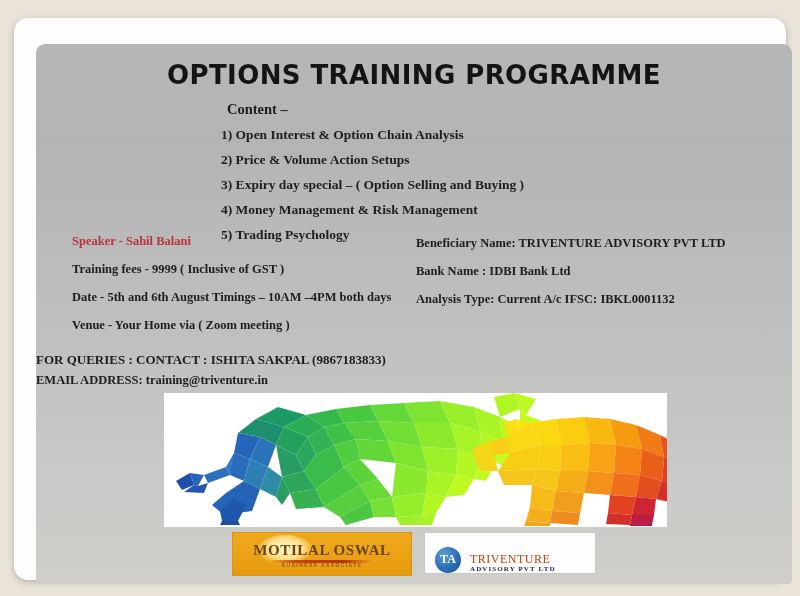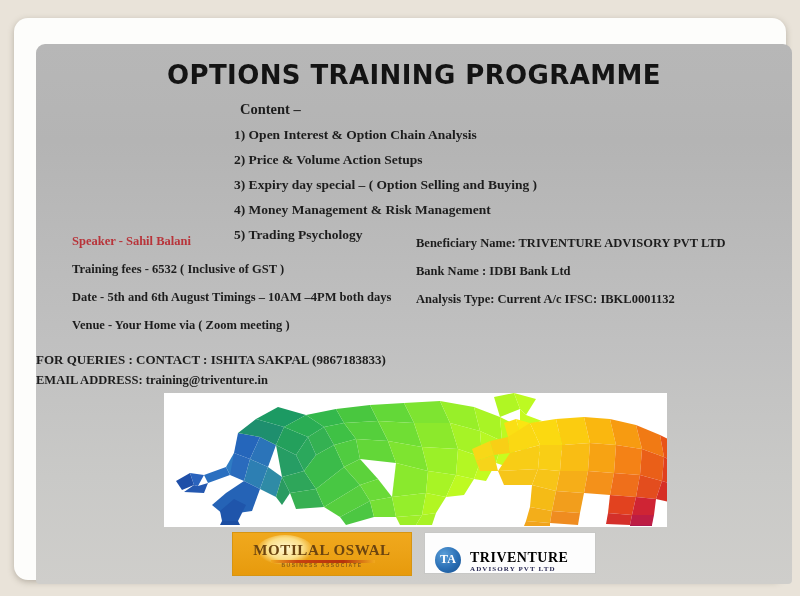--- a/index.html
+++ b/index.html
@@ -27,21 +27,21 @@
   
   .slide-title{
     position:absolute;left:0;right:0;top:16px;
     text-align:center;
     font-family:"DejaVu Sans", sans-serif;
     font-weight:700;font-size:26px;letter-spacing:.4px;
     color:#141414;
   }
 
   
-  .content-block{position:absolute;left:198px;top:57px;}
+  .content-block{position:absolute;left:185px;top:57px;}
   .content-head{
     font-weight:700;font-size:14.5px;color:#1d1d1d;margin-bottom:9px;padding-left:6px;
   }
   .content-item{
     font-weight:700;font-size:13.5px;color:#1d1d1d;margin-bottom:9px;
   }
 
   
   .col-left{position:absolute;left:36px;top:190px;width:350px;}
   .col-right{position:absolute;left:380px;top:192px;width:360px;}
@@ -98,22 +98,22 @@
     width:26px;height:26px;border-radius:50%;flex:0 0 auto;
     background:radial-gradient(circle at 35% 30%, #5b9fd8 0%, #2a6fb5 55%, #174f8c 100%);
     position:relative;
   }
   .ta-badge span{
     position:absolute;left:0;right:0;top:5px;text-align:center;
     font-family:"Liberation Serif",serif;font-weight:700;font-size:12px;color:#ffffff;
   }
   .tv-text{line-height:1.05;}
   .tv-name{
-    font-family:"Liberation Serif",serif;font-weight:700;font-size:14px;
-    letter-spacing:.5px;color:#000000;
+    font-family:"Liberation Serif",serif;font-weight:400;font-size:12px;
+    letter-spacing:.5px;color:#c2410c;
   }
   .tv-sub{
     font-family:"Liberation Serif",serif;font-weight:700;font-size:7px;
     letter-spacing:1.1px;color:#2a2a55;
   }
 </style>
 </head>
 <body>
 
 <div class="page-wrap">
@@ -126,21 +126,21 @@
         <div class="content-head">Content –</div>
         <div class="content-item">1) Open Interest &amp; Option Chain Analysis</div>
         <div class="content-item">2) Price &amp; Volume Action Setups</div>
         <div class="content-item">3) Expiry day special – ( Option Selling and Buying )</div>
         <div class="content-item">4) Money Management &amp; Risk Management</div>
         <div class="content-item">5) Trading Psychology</div>
       </div>
 
       <div class="col-left">
         <div class="dl-row speaker">Speaker - Sahil Balani</div>
-        <div class="dl-row">Training fees - 6532 ( Inclusive of GST )</div>
+        <div class="dl-row">Training fees - 9999 ( Inclusive of GST )</div>
         <div class="dl-row">Date - 5th and 6th August Timings – 10AM –4PM  both days</div>
         <div class="dl-row">Venue - Your Home via ( Zoom meeting )</div>
       </div>
 
       <div class="col-right">
         <div class="dl-row">Beneficiary Name: TRIVENTURE ADVISORY PVT LTD</div>
         <div class="dl-row">Bank Name  :   IDBI Bank Ltd</div>
         <div class="dl-row">Analysis Type: Current A/c        IFSC: IBKL0001132</div>
       </div>
 

